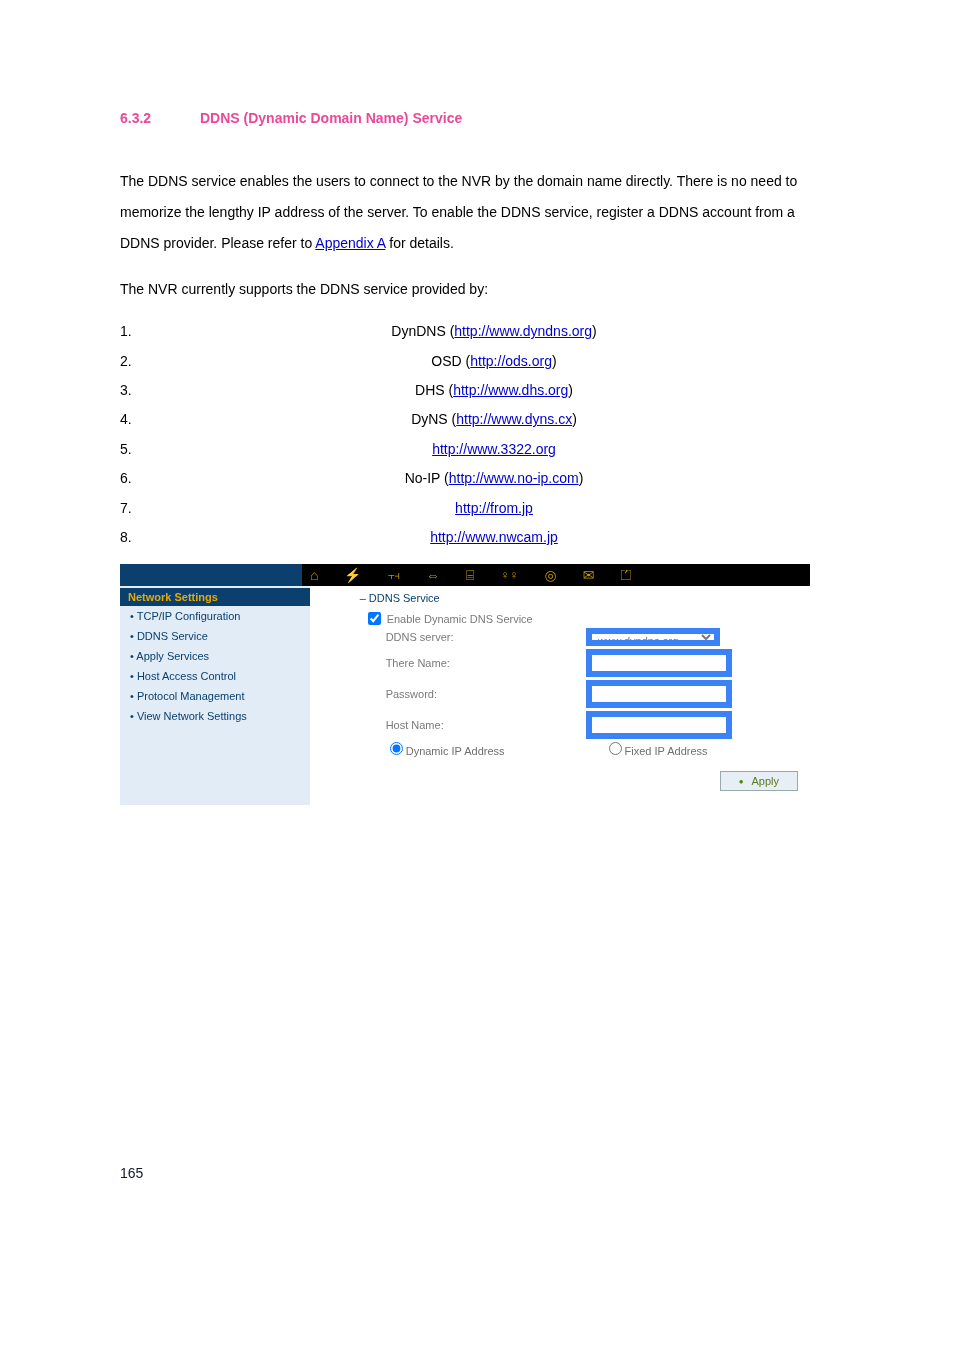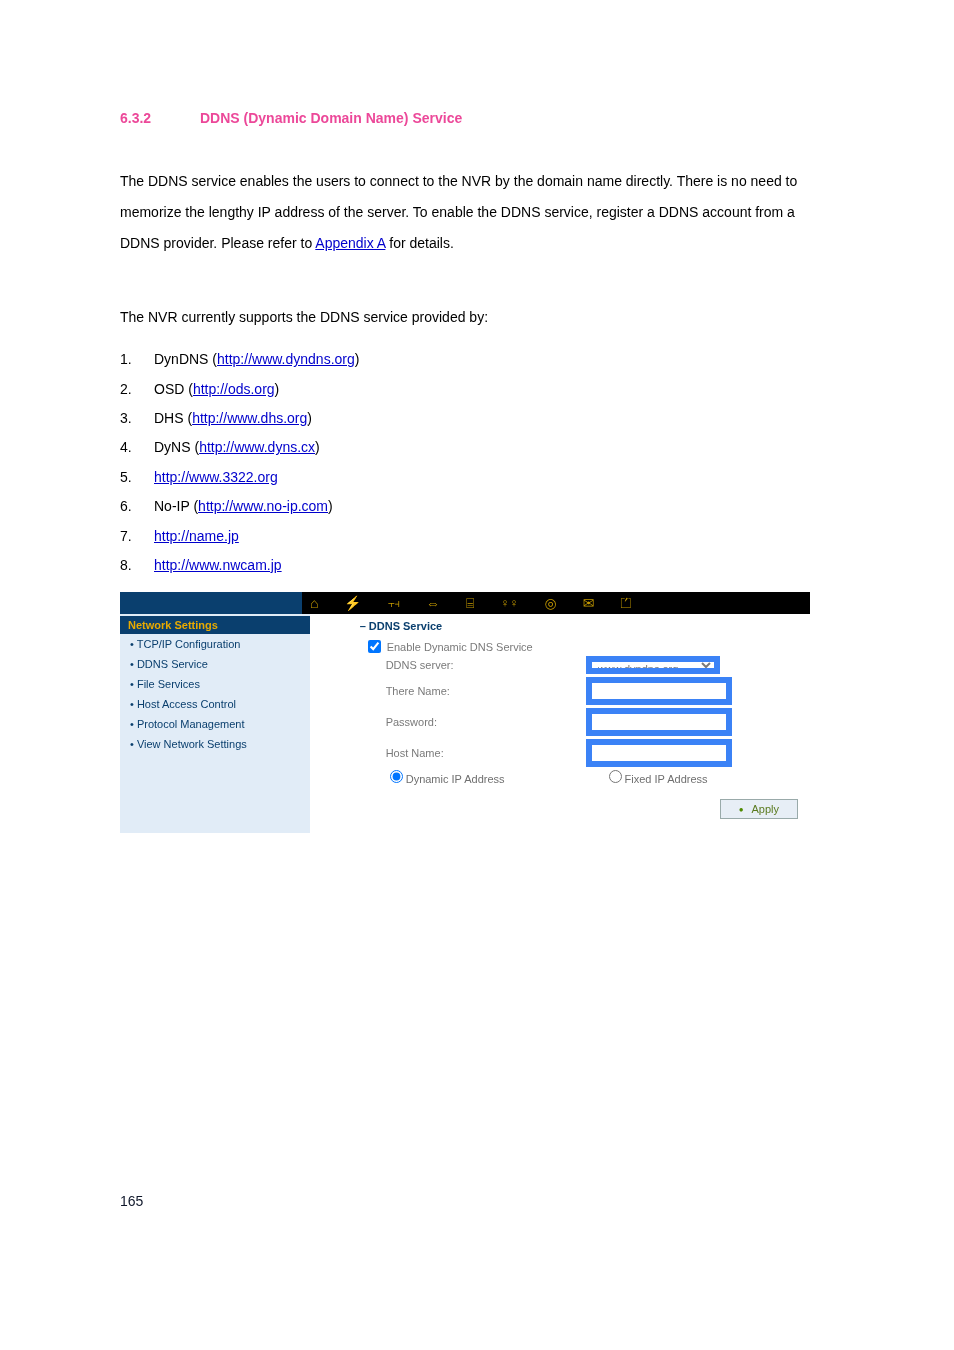--- a/index.html
+++ b/index.html
@@ -16,32 +16,32 @@
     font-weight: bold;
     font-size: 14px;
     color: #ec4899;
     margin-bottom: 40px;
   }
   .heading .num { display:inline-block; width:80px; }
   .para {
     font-size: 14px;
     color: #000;
     line-height: 2.2;
-    margin-bottom: 44px;
+    margin-bottom: 16px;
   }
   .link { color: #0000cc; text-decoration: underline; }
   .list {
     font-size: 14px;
     color:#000;
     line-height: 2.1;
     margin-bottom: 12px;
   }
   .list-row { display:flex; }
   .list-num { width: 34px; }
-  .list-body { flex:1; }
+  .list-body { flex:1;text-align:center; }
 
   
   .shot {
     width: 690px;
     margin-top: 4px;
     border-collapse: collapse;
     font-family: Tahoma, Verdana, sans-serif;
     font-size: 11px;
   }
   .toolbar {
@@ -90,21 +90,20 @@
     flex:1;
     background:#fff;
     padding: 6px 12px 14px 50px;
     position:relative;
     box-sizing:border-box;
   }
   .content-h {
     color:#0a3f6e;
     font-size:11px;
     margin-bottom:8px;
-    font-weight:bold;
   }
   .field-row {
     display:flex;
     align-items:center;
     color:#7a7a7a;
     font-size:11px;
     margin: 3px 8px;
   }
   .field-label { width: 200px; padding-left: 18px; }
   .field-label.chk { padding-left:0; display:flex; align-items:center; gap:6px;}
@@ -181,21 +180,21 @@
     <div class="list-row">
         <div class="list-num">5.</div>
         <div class="list-body"><span></span><a class="link" href="#">http://www.3322.org</a><span></span></div>
       </div>
     <div class="list-row">
         <div class="list-num">6.</div>
         <div class="list-body"><span>No-IP (</span><a class="link" href="#">http://www.no-ip.com</a><span>)</span></div>
       </div>
     <div class="list-row">
         <div class="list-num">7.</div>
-        <div class="list-body"><span></span><a class="link" href="#">http://name.jp</a><span></span></div>
+        <div class="list-body"><span></span><a class="link" href="#">http://from.jp</a><span></span></div>
       </div>
     <div class="list-row">
         <div class="list-num">8.</div>
         <div class="list-body"><span></span><a class="link" href="#">http://www.nwcam.jp</a><span></span></div>
       </div>
   </div>
 
   <div class="shot">
     <div class="toolbar">
       <div class="tb-left"></div>
@@ -209,21 +208,21 @@
         <span class="tb-icon">◎</span>
         <span class="tb-icon">✉</span>
         <span class="tb-icon">⏍</span>
       </div>
     </div>
     <div class="body-row">
       <div class="sidebar">
         <div class="side-h">Network Settings</div>
         <div class="side-item"><span class="dot"></span><span>TCP/IP Configuration</span></div>
         <div class="side-item"><span class="dot"></span><span>DDNS Service</span></div>
-        <div class="side-item"><span class="dot"></span><span>File Services</span></div>
+        <div class="side-item"><span class="dot"></span><span>Apply Services</span></div>
         <div class="side-item"><span class="dot"></span><span>Host Access Control</span></div>
         <div class="side-item"><span class="dot"></span><span>Protocol Management</span></div>
         <div class="side-item"><span class="dot"></span><span>View Network Settings</span></div>
       </div>
       <div class="content">
         <div class="content-h">–  DDNS Service</div>
         <div class="field-row">
           <label class="field-label chk">
             <input type="checkbox" checked="" style="">
             <span>Enable Dynamic DNS Service</span>

